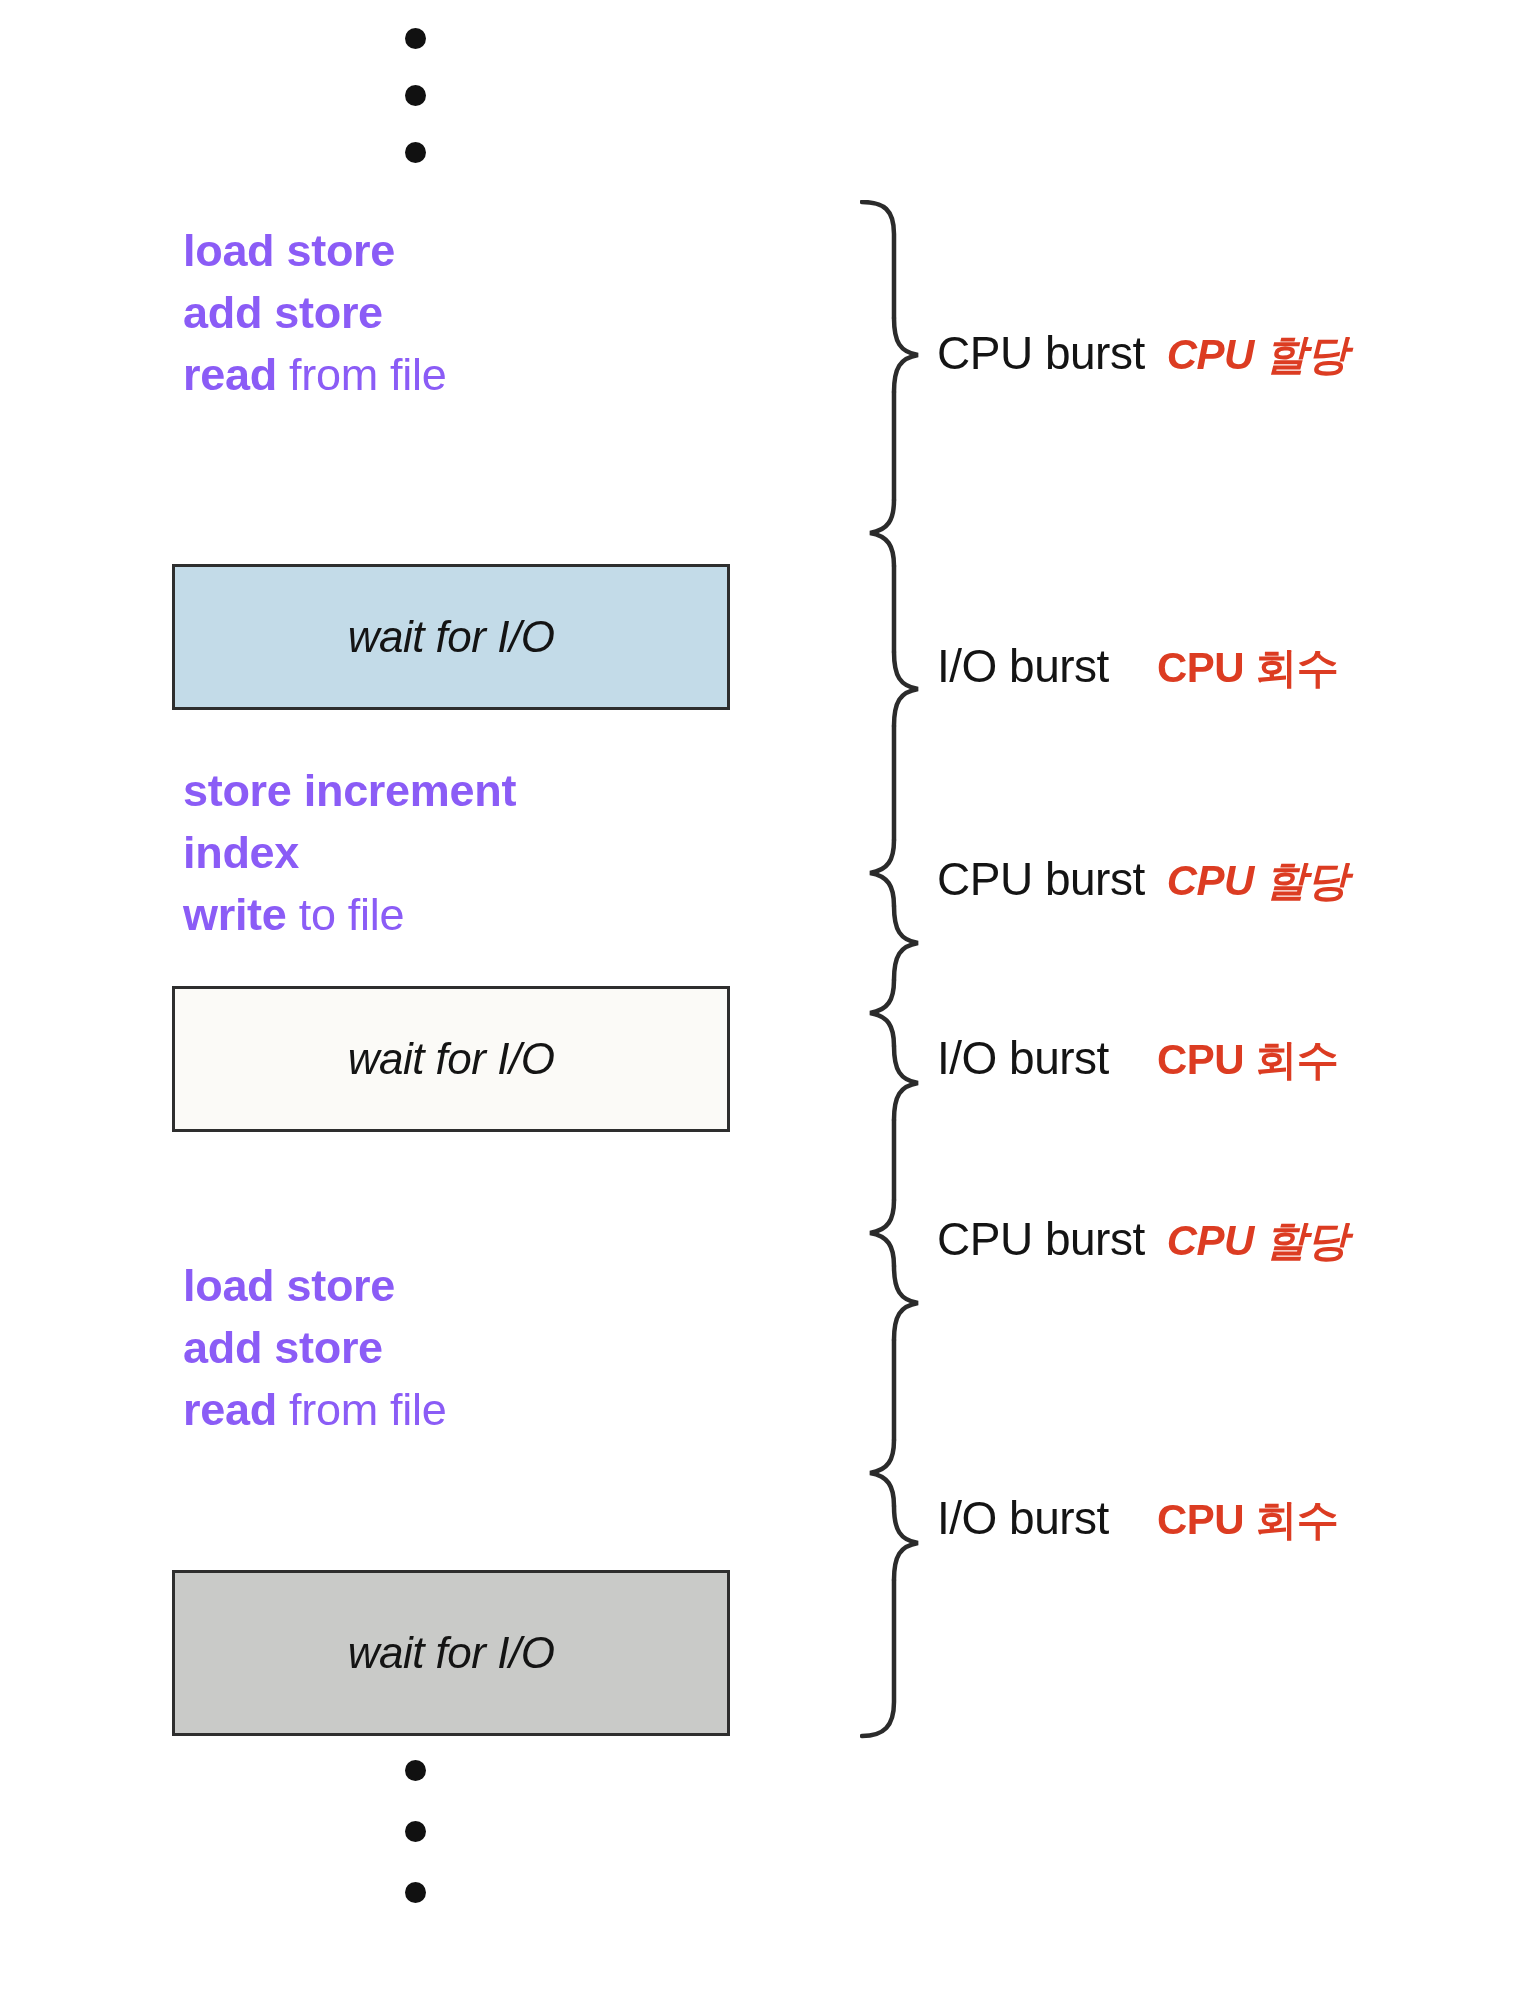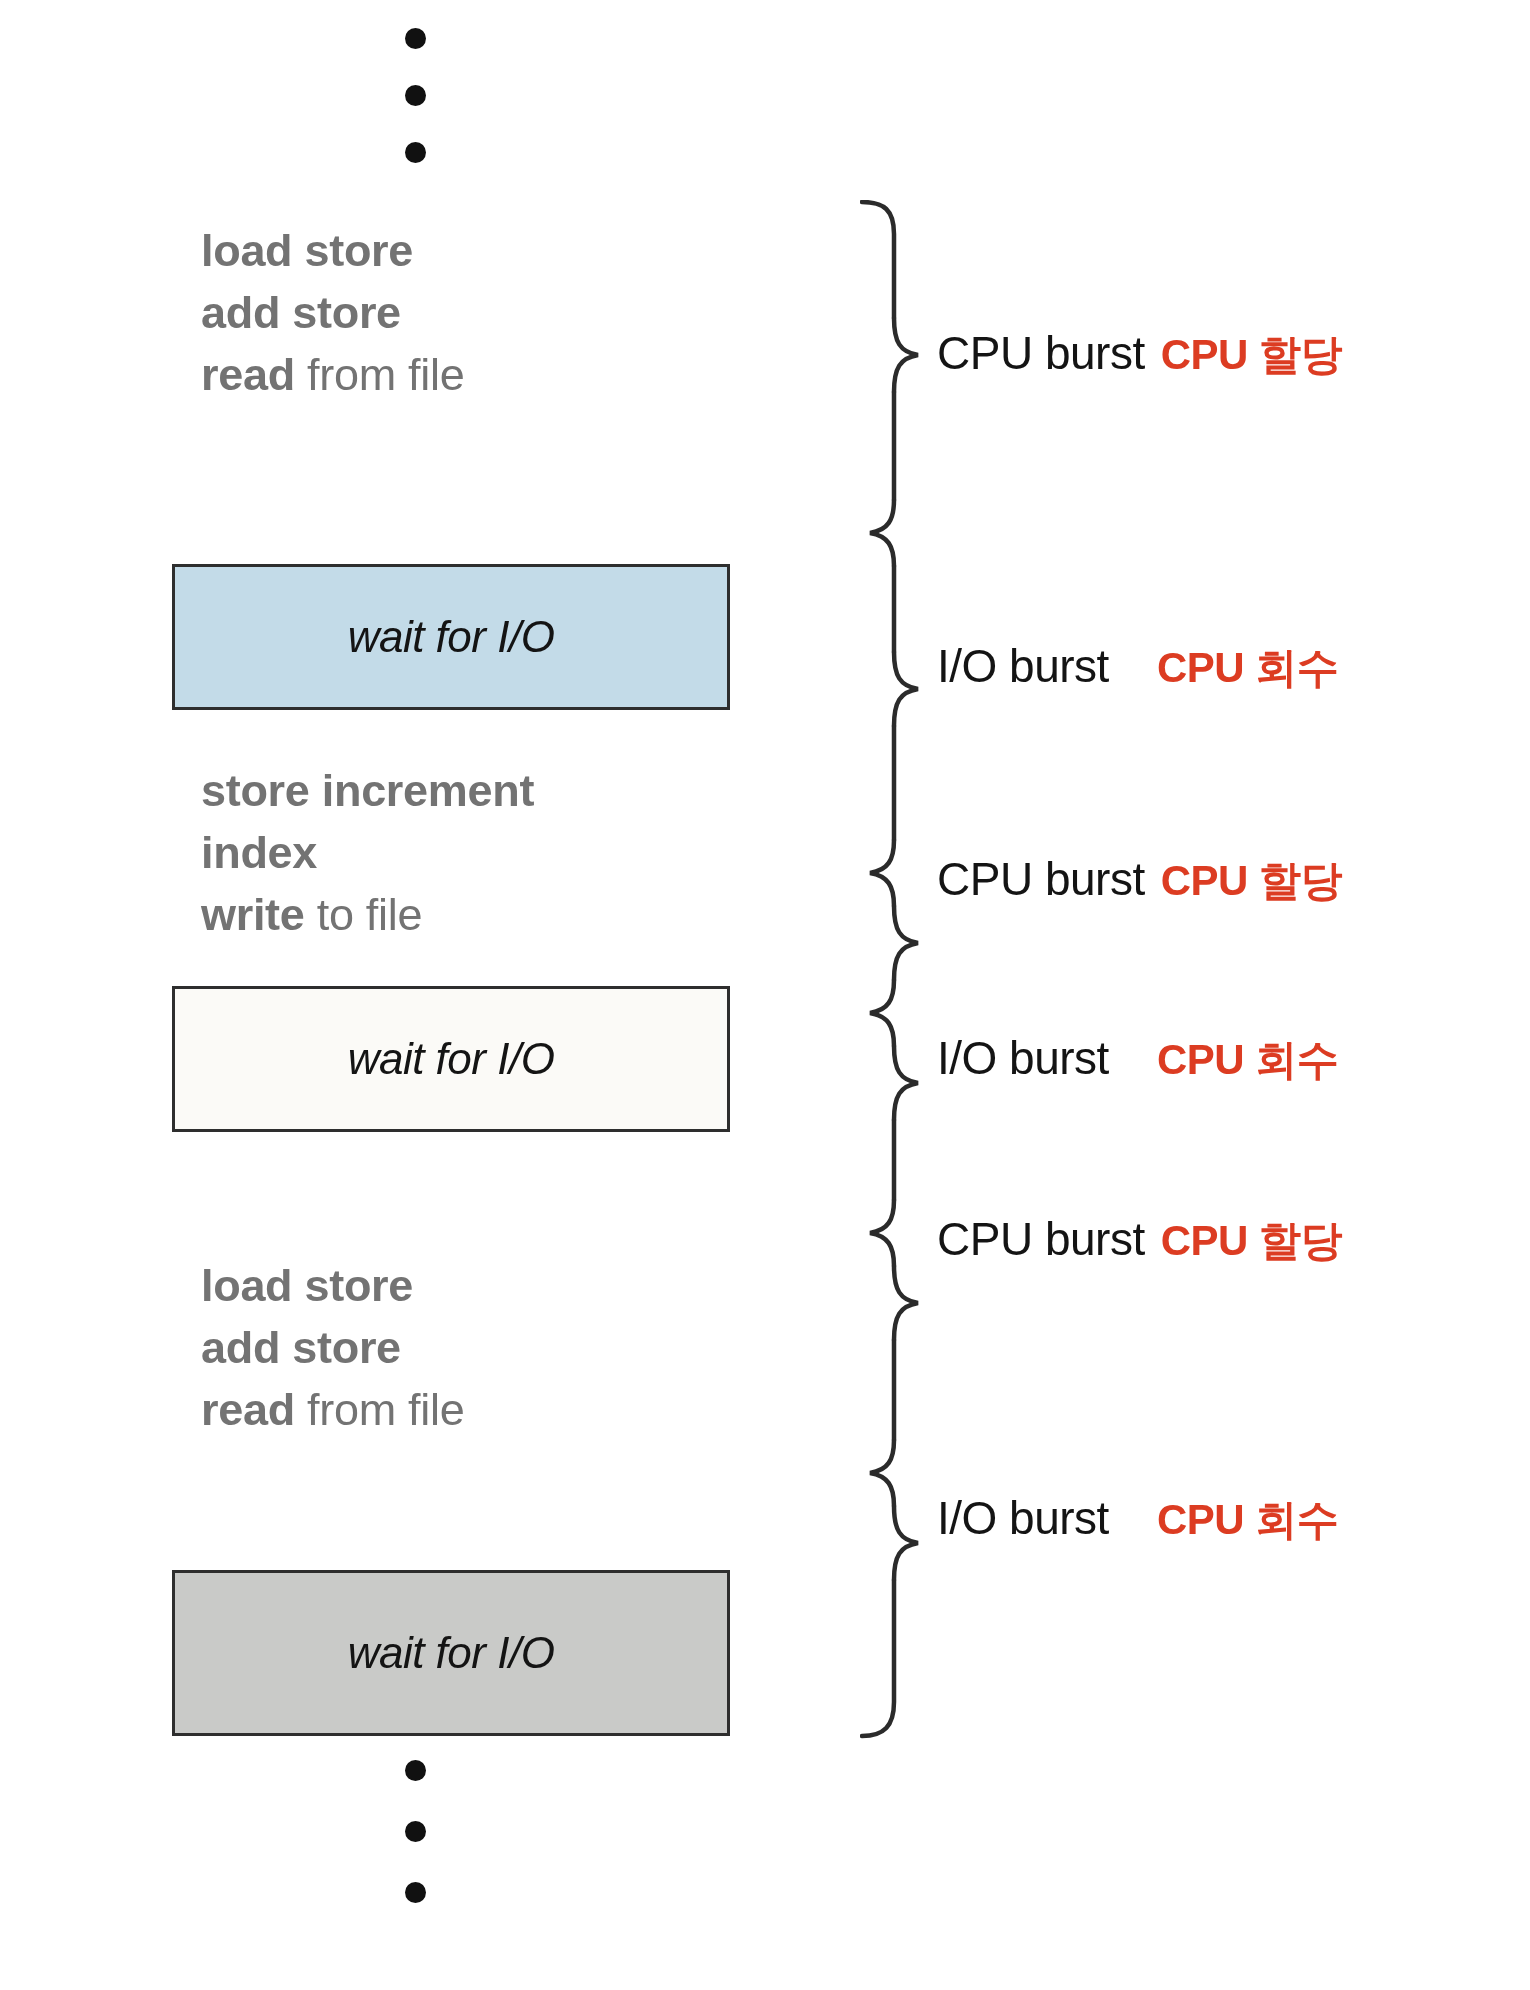--- a/index.html
+++ b/index.html
@@ -45,27 +45,27 @@
     background: #111111;
   }
   .ellipsis.top    { top: 28px; }
   .ellipsis.bottom { top: 1760px; }
   .ellipsis.top .dot    { margin-bottom: 36px; }
   .ellipsis.bottom .dot { margin-bottom: 40px; }
   .ellipsis .dot:last-child { margin-bottom: 0; }
 
   .code-block {
     position: absolute;
-    left: 201px;
+    left: 183px;
     font-size: 45px;
     line-height: 62px;
     font-weight: 400;
     letter-spacing: -0.3px;
     white-space: nowrap;
-    color: #737373;
+    color: #8b5cf6;
   }
   .code-block b {
     font-weight: 700;
   }
 
   .wait-box {
     position: absolute;
     left: 172px;
     width: 558px;
     box-sizing: border-box;
@@ -106,21 +106,21 @@
   .burst-row .burst-en {
     font-size: 46px;
     color: #141414;
     letter-spacing: -0.5px;
   }
   .burst-row .burst-ko {
     font-size: 42px;
     font-weight: 700;
     letter-spacing: -0.5px;
   }
-  .burst-row.cpu .burst-ko { margin-left: 16px; }
+  .burst-row.cpu .burst-ko { margin-left: 22px; font-style: italic; }
   .burst-row.io  .burst-ko { margin-left: 48px; margin-top: 40px; }
 </style>
 </head>
 <body>
 
 <div id="diagram">
 
   <div class="left-col">
 
     <div class="ellipsis top">

